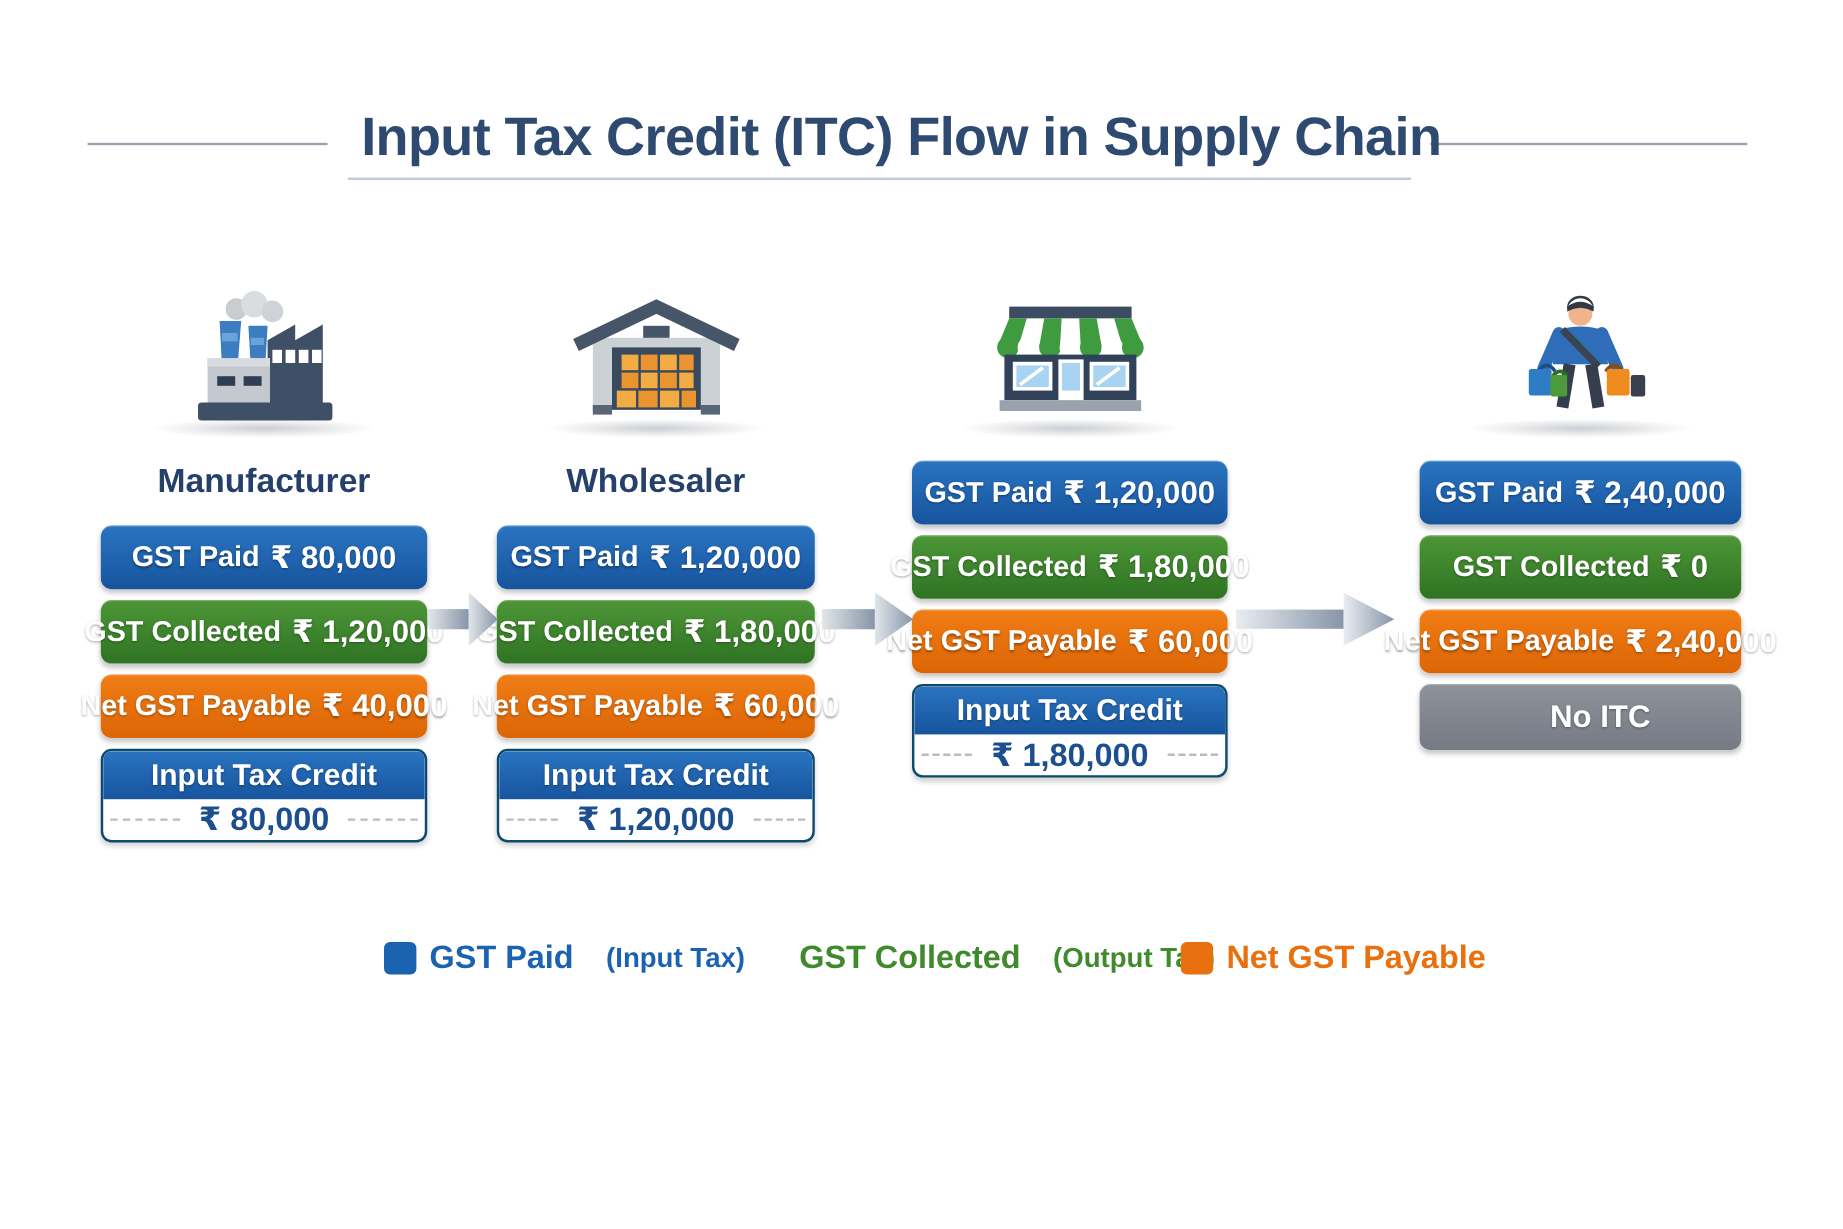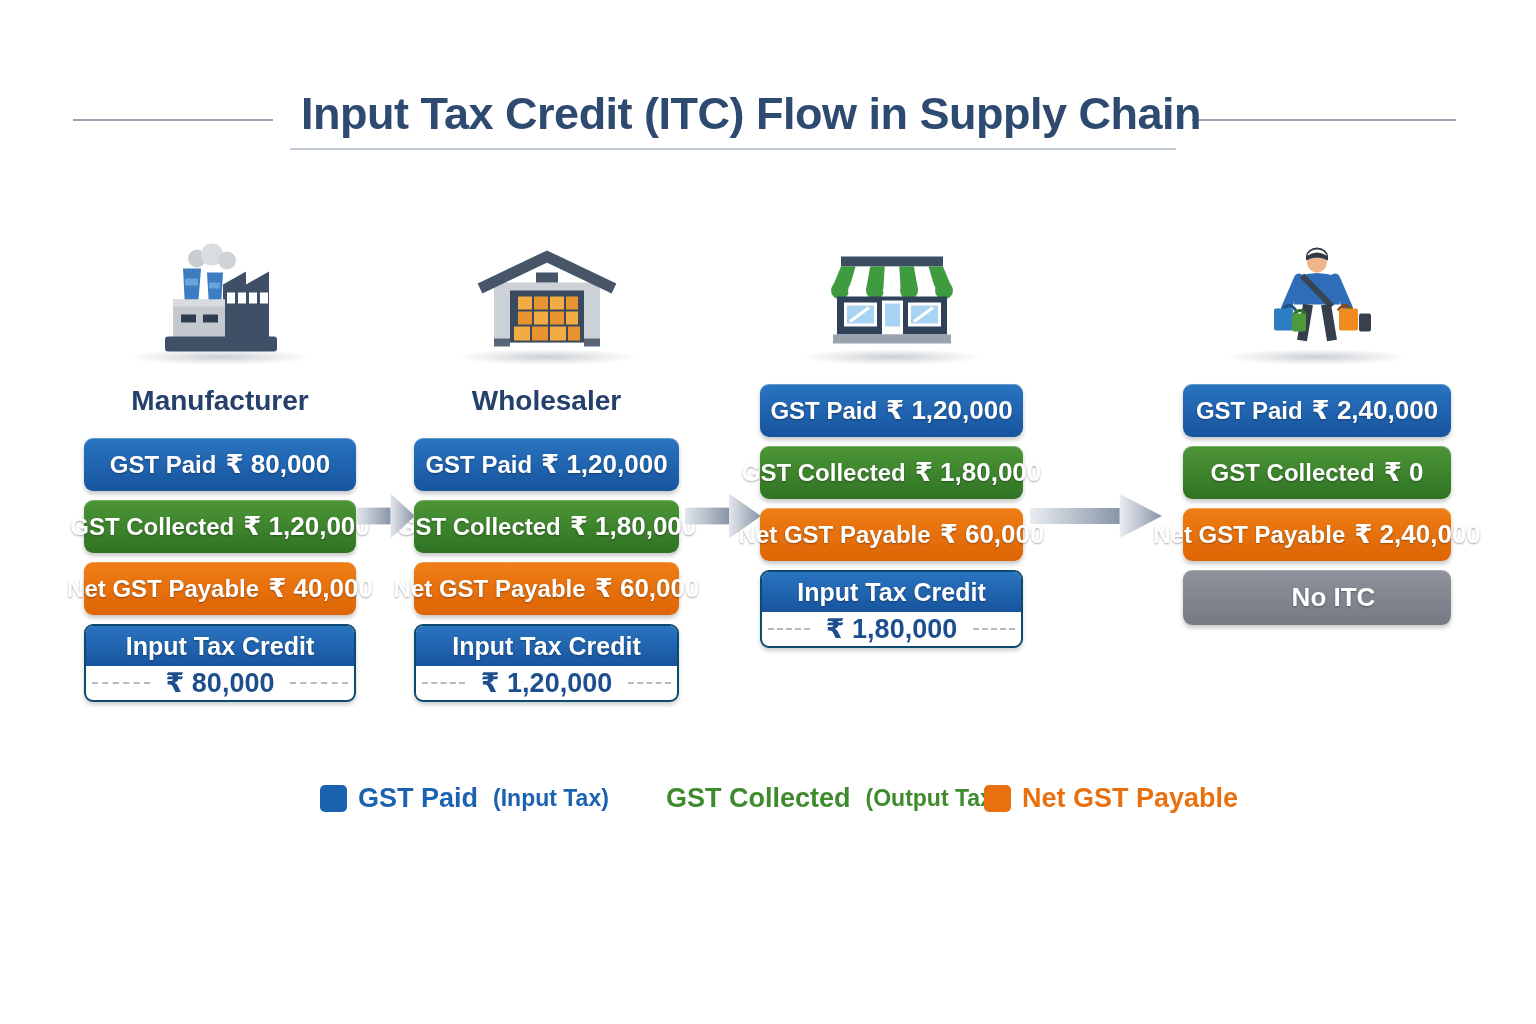--- a/index.html
+++ b/index.html
@@ -57,21 +57,21 @@
   .arrow-1 { left:357px;  top:488px; width:58px;  height:56px; }
   .arrow-2 { left:685px;  top:488px; width:76px;  height:56px; }
   .arrow-3 { left:1030px; top:486px; width:132px; height:60px; }
 
   
   .legend-item { position:absolute; top:783px; display:flex; align-items:center; gap:11px; }
   .li-0 { left:320px; } .li-1 { left:628px; } .li-2 { left:984px; }
   .legend-swatch { width:27px; height:27px; border-radius:5px; }
   .sw-blue { background:#1b62b0; } .sw-green:  ; .sw-green { background:#3e8a2c; } .sw-orange { background:#e8700e; }
   .legend-label { font-size:27px; font-weight:bold; white-space:nowrap; }
-  .legend-sub   { font-size:23px; font-weight:600; margin-left:4px; white-space:nowrap; }
+  .legend-sub   { font-size:23px; font-weight:600; margin-left:16px; white-space:nowrap; }
   .lc-blue { color:#1b62b0; } .lc-green { color:#3e8a2c; } .lc-orange { color:#e8700e; }
 </style>
 </head>
 <body>
 
 <div class="rule rule-left"></div>
 <div class="rule rule-right"></div>
 <div class="title-wrap">
   <div class="page-title">Input Tax Credit (ITC) Flow in Supply Chain</div>
 </div>

